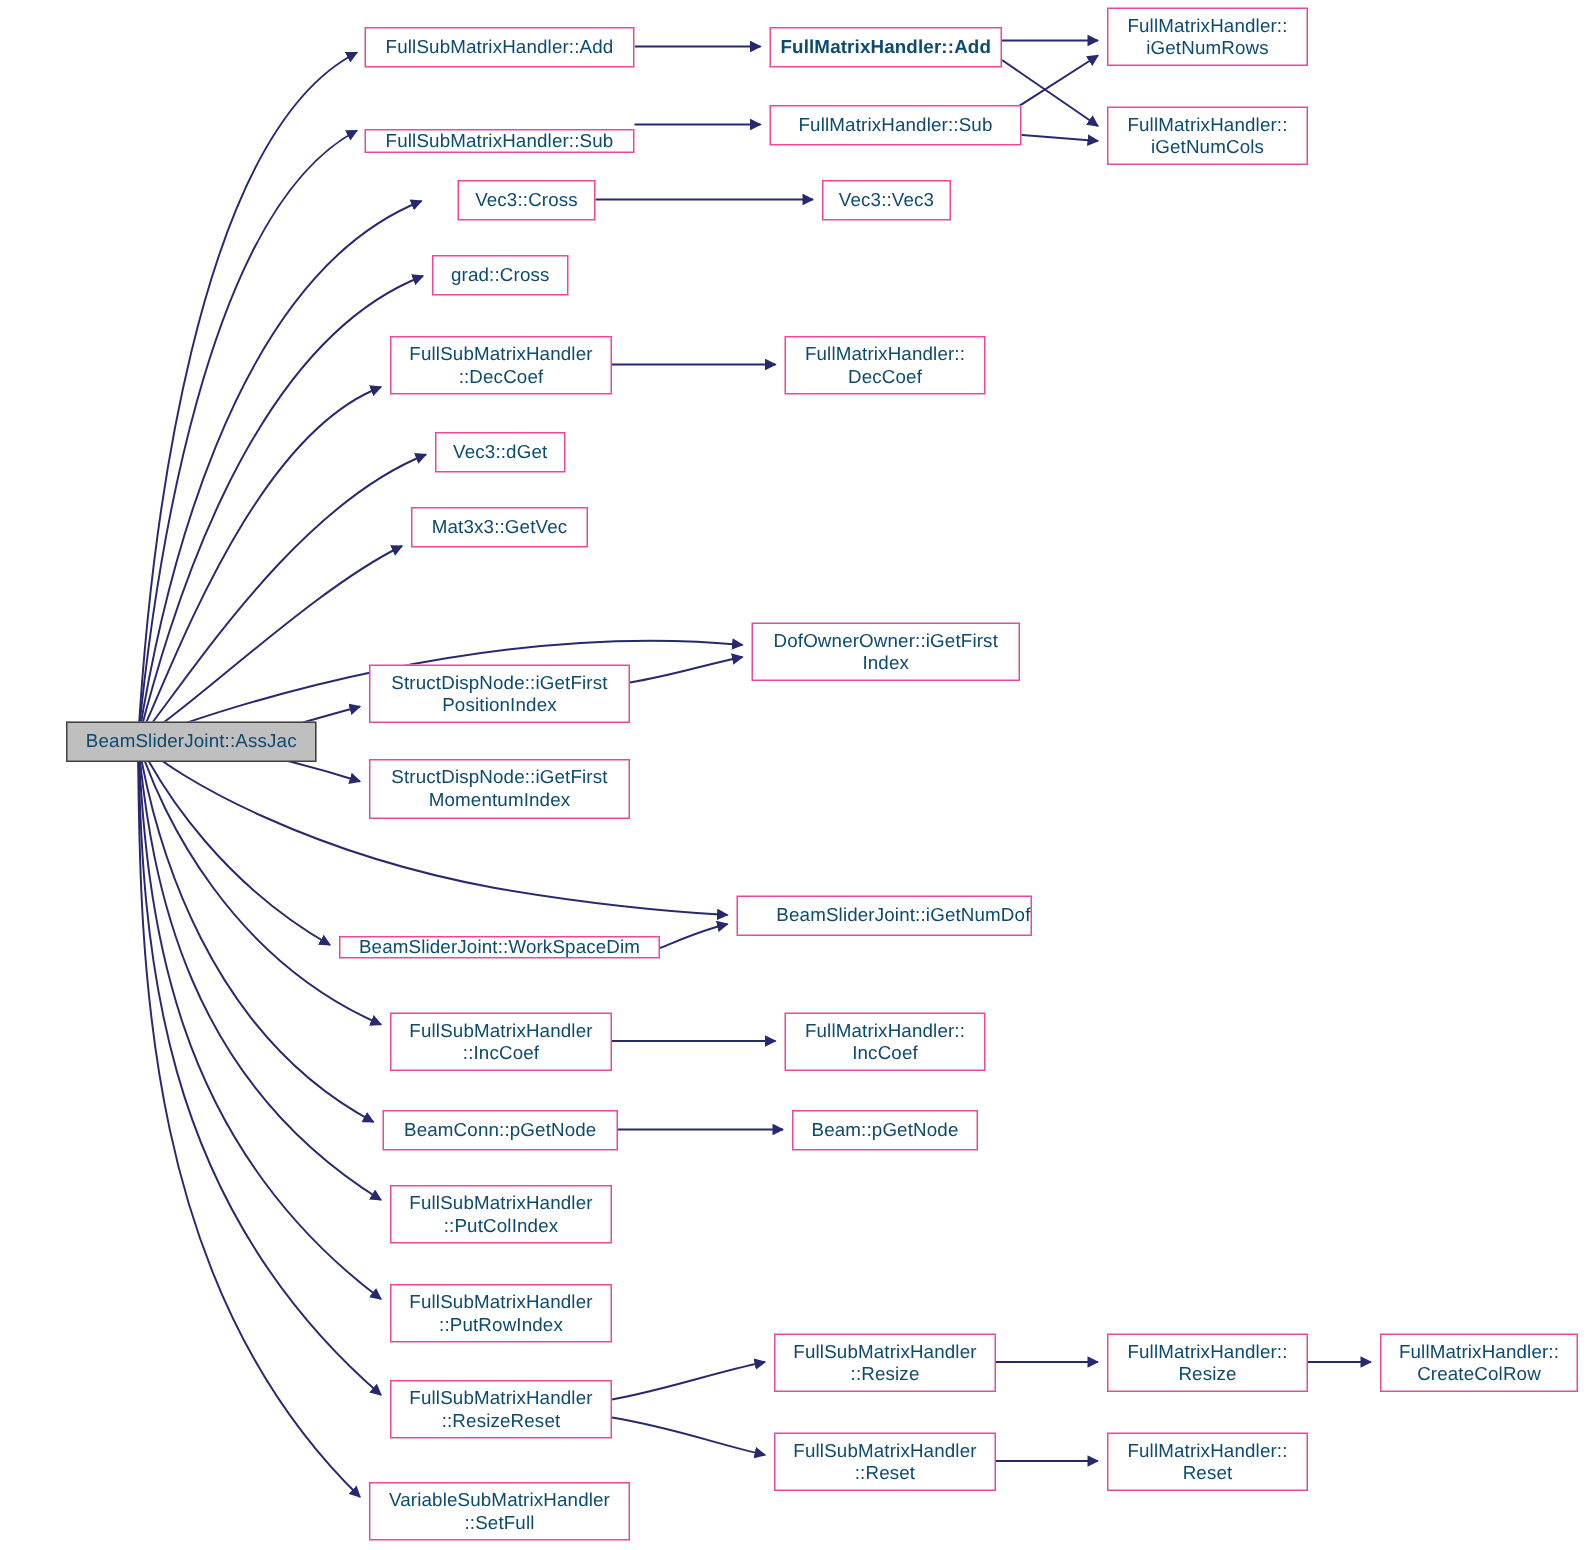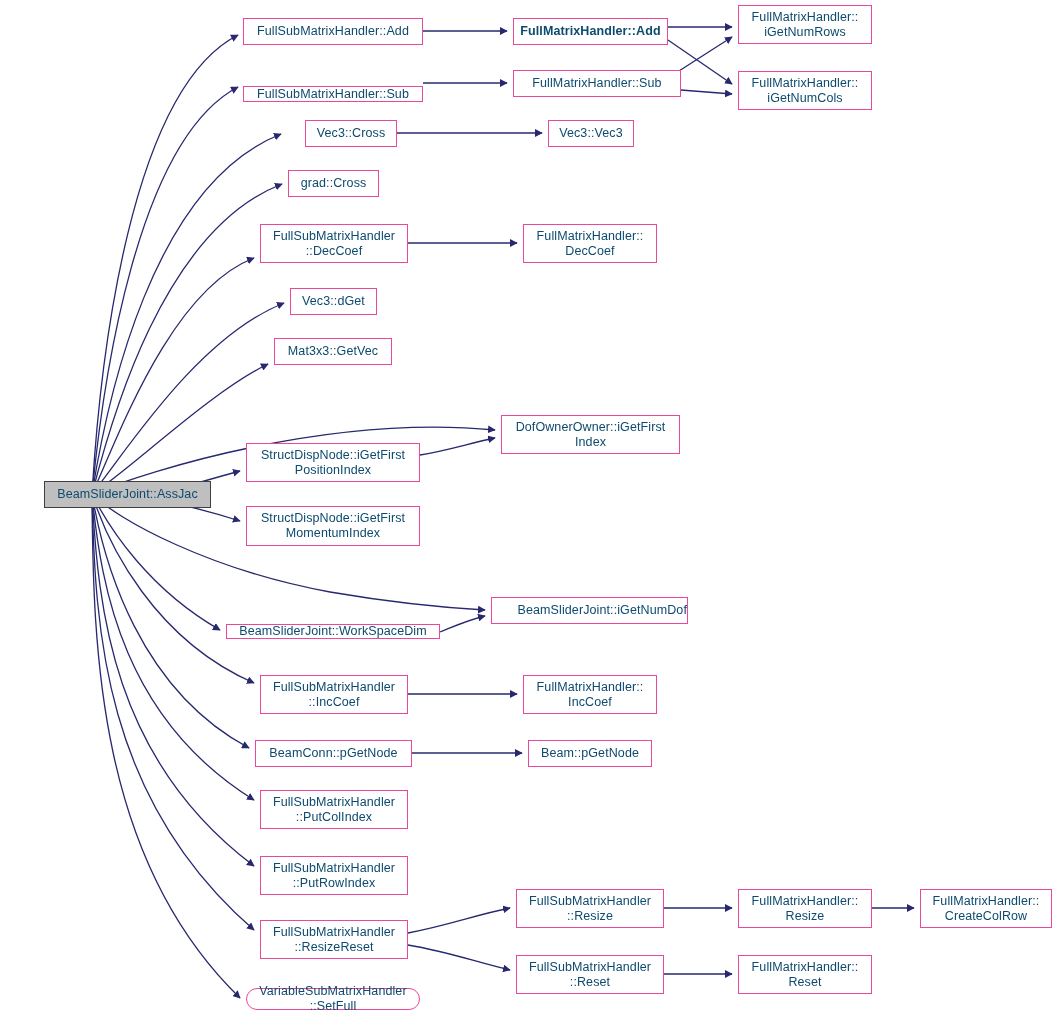--- a/index.html
+++ b/index.html
@@ -116,21 +116,21 @@
       <div class="node" style="left: 226px; top: 624px; width: 214px; height: 15px;"><span class="node-label">BeamSliderJoint::WorkSpaceDim</span></div>
       <div class="node" style="left: 260px; top: 675px; width: 148px; height: 39px;"><span class="node-label">FullSubMatrixHandler
 ::IncCoef</span></div>
       <div class="node" style="left: 255px; top: 740px; width: 157px; height: 27px;"><span class="node-label">BeamConn::pGetNode</span></div>
       <div class="node" style="left: 260px; top: 790px; width: 148px; height: 39px;"><span class="node-label">FullSubMatrixHandler
 ::PutColIndex</span></div>
       <div class="node" style="left: 260px; top: 856px; width: 148px; height: 39px;"><span class="node-label">FullSubMatrixHandler
 ::PutRowIndex</span></div>
       <div class="node" style="left: 260px; top: 920px; width: 148px; height: 39px;"><span class="node-label">FullSubMatrixHandler
 ::ResizeReset</span></div>
-      <div class="node" style="left: 246px; top: 988px; width: 174px; height: 22px; border-radius: 12px;"><span class="node-label">VariableSubMatrixHandler
+      <div class="node" style="left: 246px; top: 988px; width: 174px; height: 39px;"><span class="node-label">VariableSubMatrixHandler
 ::SetFull</span></div>
       <div class="node" style="left: 513px; top: 18px; width: 155px; height: 27px; font-weight: bold;"><span class="node-label">FullMatrixHandler::Add</span></div>
       <div class="node" style="left: 513px; top: 70px; width: 168px; height: 27px;"><span class="node-label">FullMatrixHandler::Sub</span></div>
       <div class="node" style="left: 548px; top: 120px; width: 86px; height: 27px;"><span class="node-label">Vec3::Vec3</span></div>
       <div class="node" style="left: 523px; top: 224px; width: 134px; height: 39px;"><span class="node-label">FullMatrixHandler::
 DecCoef</span></div>
       <div class="node" style="left: 501px; top: 415px; width: 179px; height: 39px;"><span class="node-label">DofOwnerOwner::iGetFirst
 Index</span></div>
       <div class="node" style="left: 523px; top: 675px; width: 134px; height: 39px;"><span class="node-label">FullMatrixHandler::
 IncCoef</span></div>

